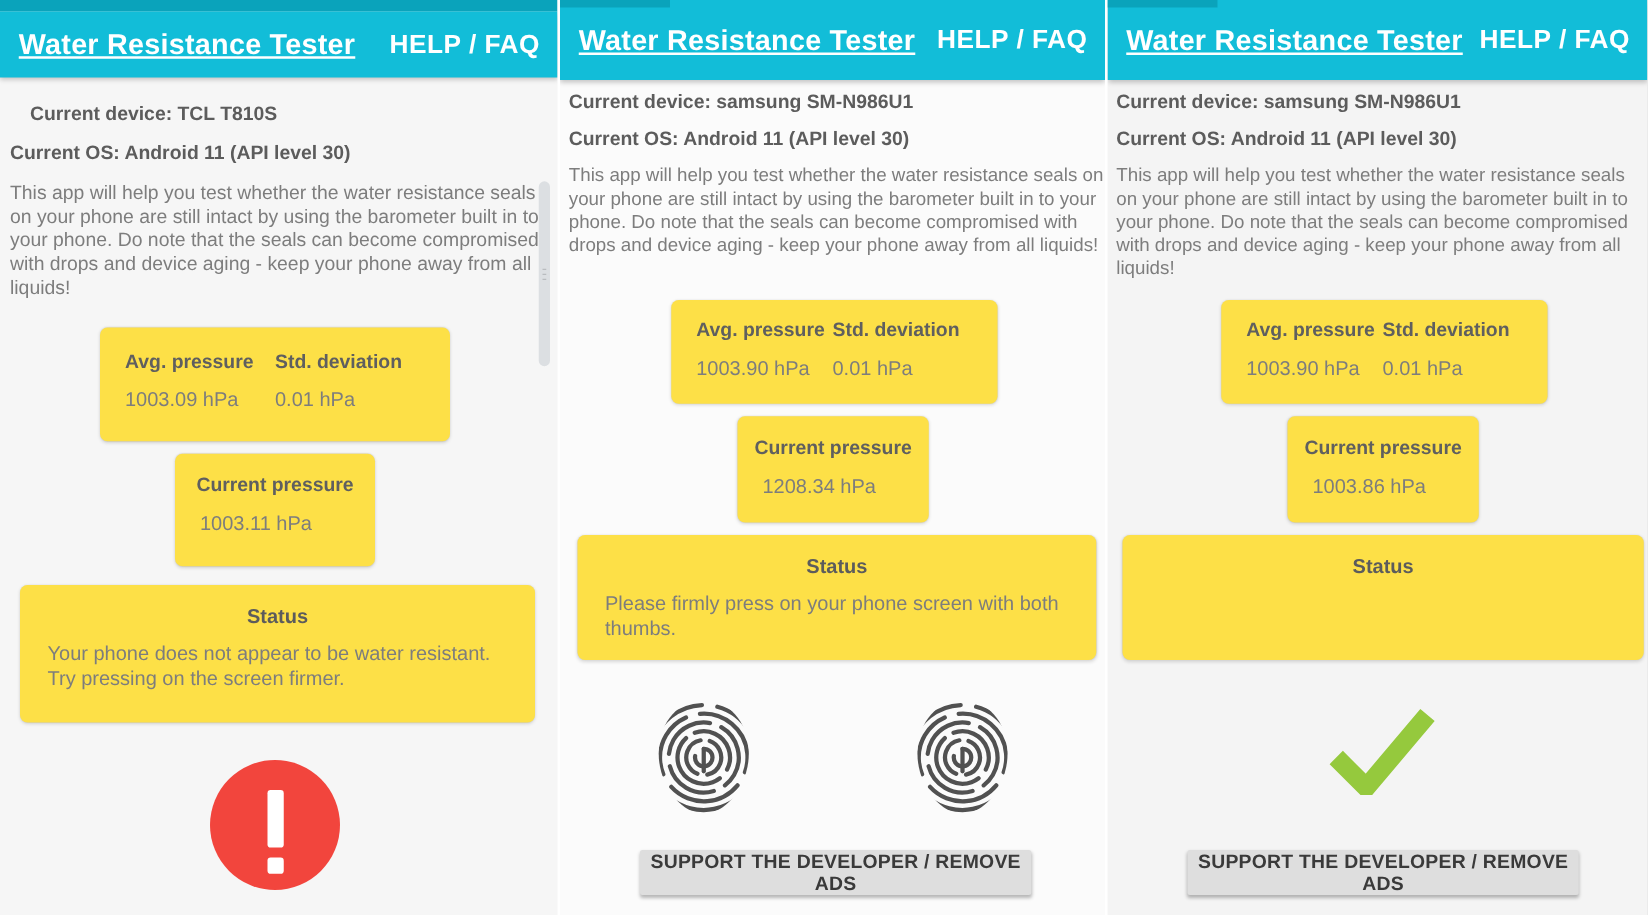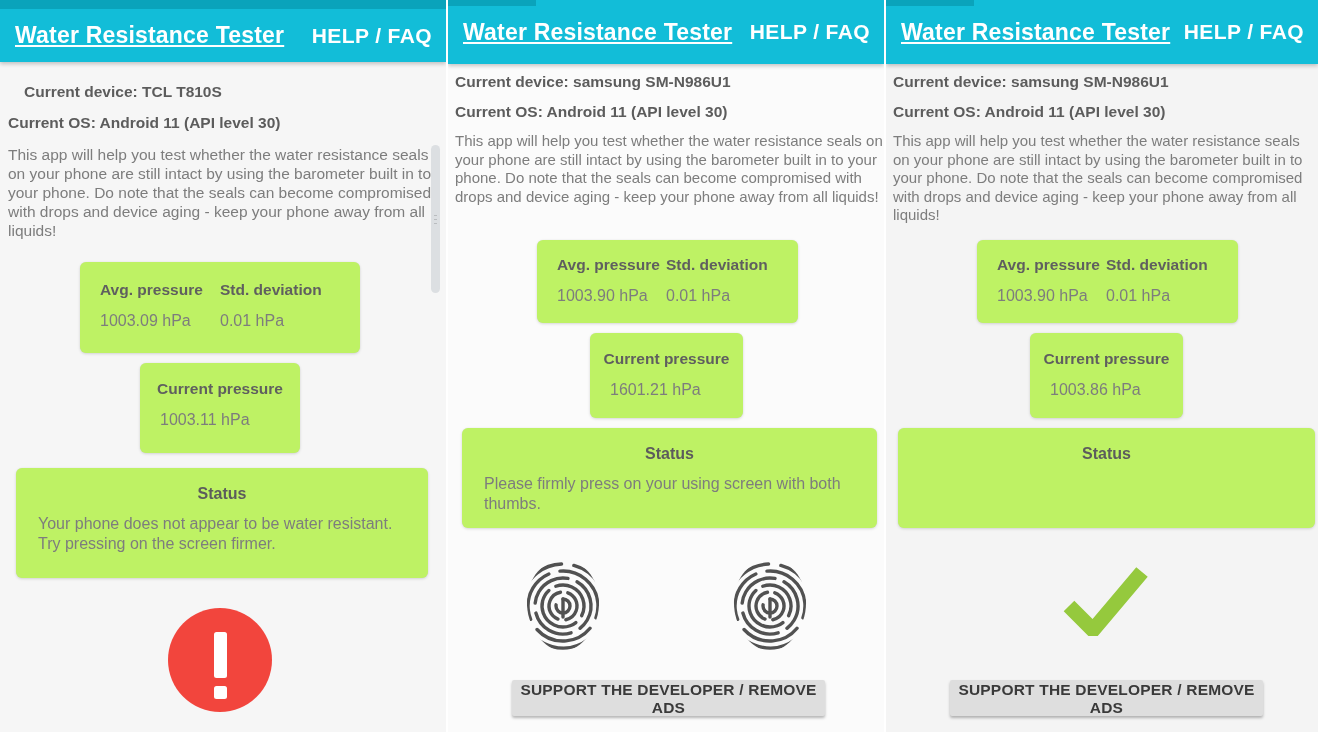--- a/index.html
+++ b/index.html
@@ -20,21 +20,21 @@
     box-shadow:0 2px 4px rgba(0,0,0,0.22);z-index:2;
   }
   #p0 .appbar{top:9px;height:53px;}
   #p1 .appbar,#p2 .appbar{top:0;height:64px;}
   .app-title{font-size:23px;font-weight:bold;padding-left:15px;letter-spacing:0.2px;white-space:nowrap;text-decoration:underline;}
   .help-link{font-size:21px;font-weight:bold;padding-right:14px;letter-spacing:0.4px;white-space:nowrap;cursor:pointer;}
   .line{position:absolute;font-size:15.5px;font-weight:bold;color:#5c5c5c;white-space:nowrap;}
   .para{position:absolute;font-size:15.5px;line-height:19px;color:#7d7d7d;}
   #p1 .para,#p2 .para{font-size:15px;line-height:18.5px;}
   .card{
-    position:absolute;background:#bef264;border-radius:6px;
+    position:absolute;background:#fde047;border-radius:6px;
     box-shadow:0 1px 3px rgba(0,0,0,0.14), 0 0 1px rgba(0,0,0,0.08);
     box-sizing:border-box;
   }
   .metric-label{font-size:15.5px;font-weight:bold;color:#5f5f5f;white-space:nowrap;}
   .metric-value{font-size:16px;color:#7d7d7d;margin-top:13px;white-space:nowrap;}
   .two-col{display:flex;padding:19px 20px 0 20px;}
   .two-col .col1{flex:1;text-align:left;}
   .two-col .col2{width:120px;text-align:left;}
   .single{padding-top:17px;text-align:center;}
   .single .metric-value{text-align:left;padding-left:20px;}
@@ -142,26 +142,26 @@
       <div class="metric-value">1003.90 hPa</div>
     </div>
     <div class="col2" style="width:112px;">
       <div class="metric-label">Std. deviation</div>
       <div class="metric-value">0.01 hPa</div>
     </div>
   </div>
 
   <div class="card single" style="left:142px;top:333px;width:153px;height:85px;">
     <div class="metric-label">Current pressure</div>
-    <div class="metric-value">1601.21 hPa</div>
+    <div class="metric-value">1208.34 hPa</div>
   </div>
 
   <div class="card" style="left:14px;top:428px;width:415px;height:100px;">
     <div class="status-title">Status</div>
-    <div class="status-text">Please firmly press on your using screen with both thumbs.</div>
+    <div class="status-text">Please firmly press on your phone screen with both thumbs.</div>
   </div>
 
   <svg class="fp" style="left:74px;top:557px;" viewBox="0 0 82 97">
       <use href="#fpglyph"></use>
     </svg>
   <svg class="fp" style="left:281px;top:557px;" viewBox="0 0 82 97">
       <use href="#fpglyph"></use>
     </svg>
 
   <button class="support-btn">SUPPORT THE DEVELOPER / REMOVE ADS</button>

